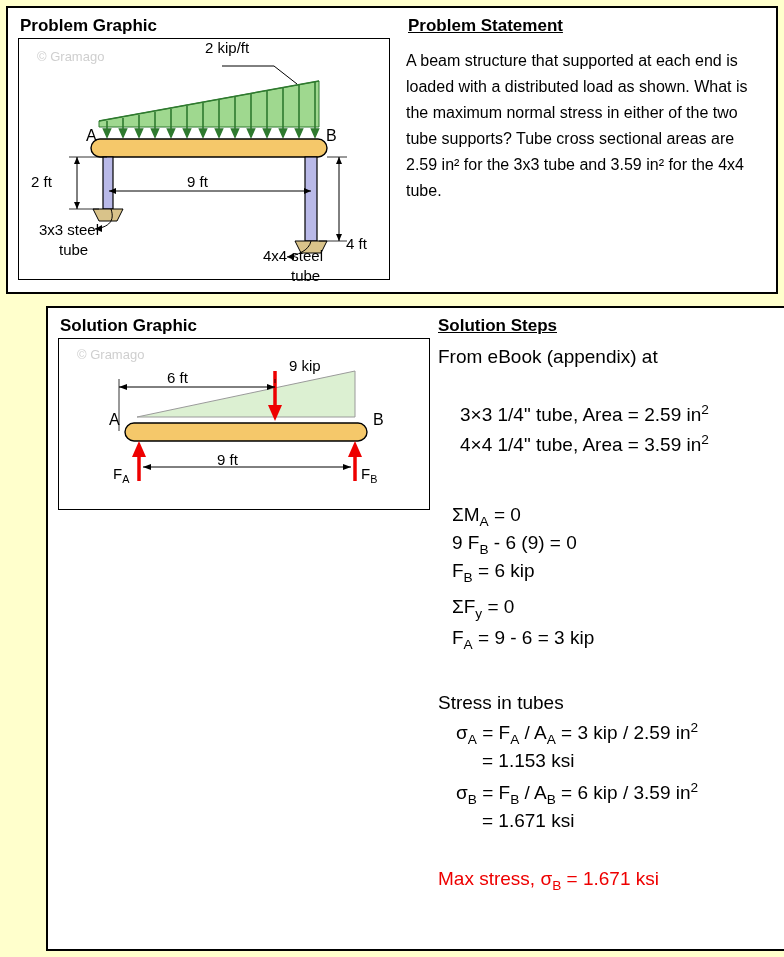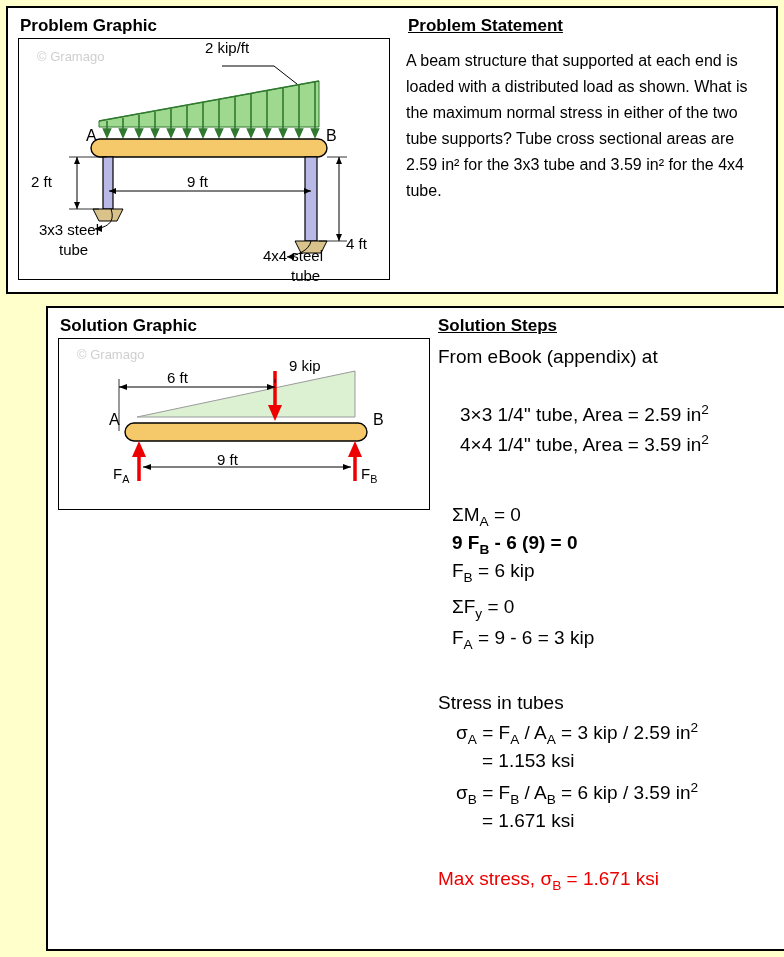--- a/index.html
+++ b/index.html
@@ -230,21 +230,21 @@
     <span>3×3 1/4" tube, Area = 2.59 in</span><sup>2</sup>
   </div>
   <div class="step" style="left:412px; top:124px;">
     <span>4×4 1/4" tube, Area = 3.59 in</span><sup>2</sup>
   </div>
 
 
   <div class="step" style="left:404px; top:196px;">
     <span>ΣM</span><sub>A</sub><span> = 0</span>
   </div>
-  <div class="step" style="left:404px; top:224px;font-weight:bold;">
+  <div class="step" style="left:404px; top:224px;">
     <span>9 F</span><sub>B</sub><span> - 6 (9) = 0</span>
   </div>
   <div class="step" style="left:404px; top:252px;">
     <span>F</span><sub>B</sub><span> = 6 kip</span>
   </div>
 
   <div class="step" style="left:404px; top:288px;">
     <span>ΣF</span><sub>y</sub><span> = 0</span>
   </div>
   <div class="step" style="left:404px; top:319px;">

